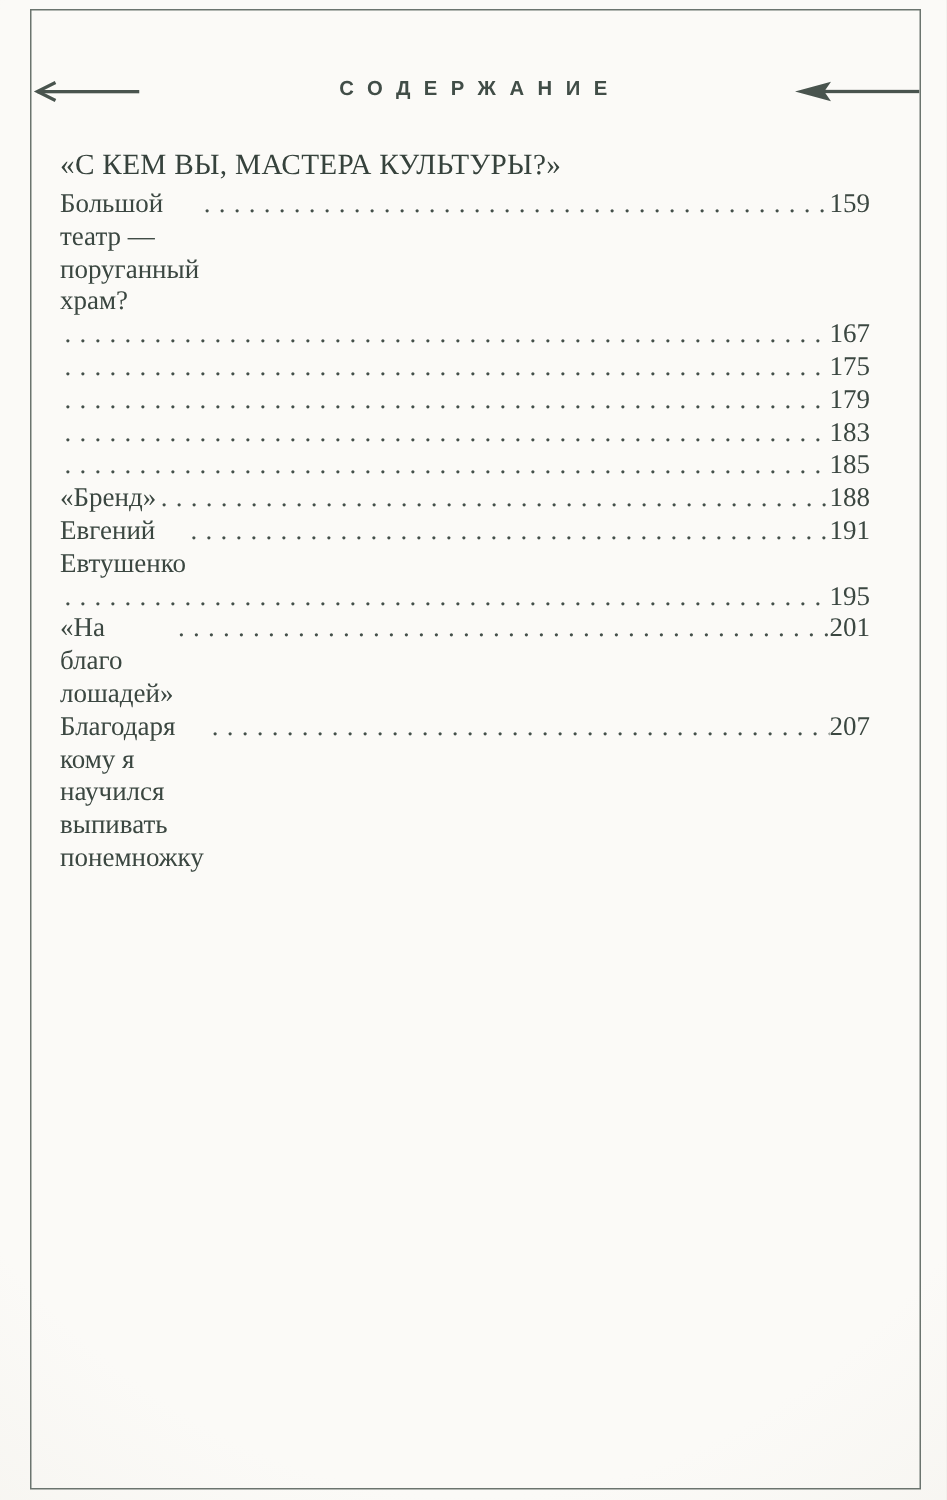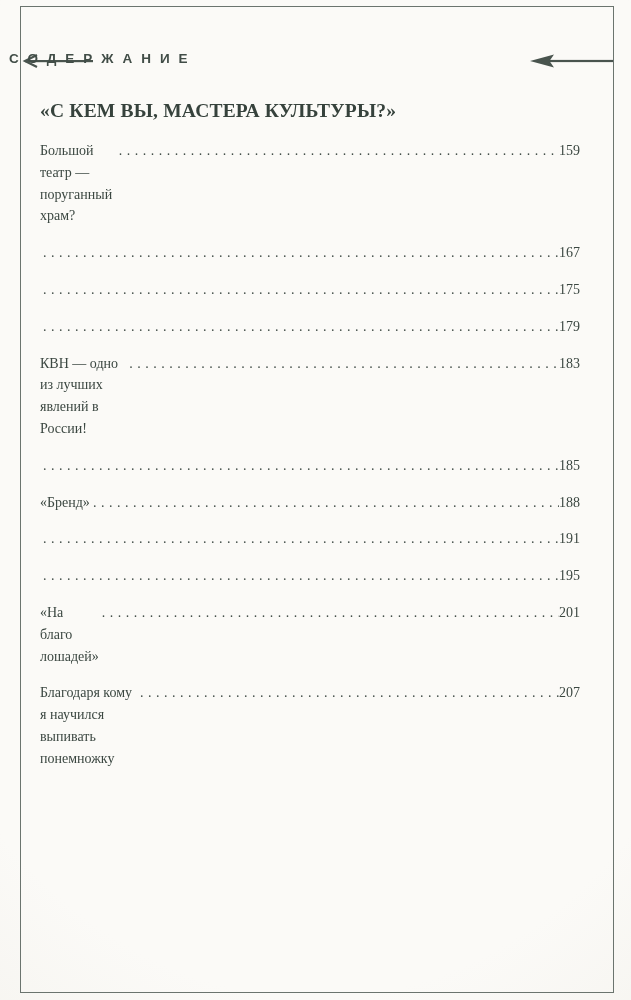--- a/index.html
+++ b/index.html
@@ -17,65 +17,66 @@
   }
   .frame {
     position: absolute;
     left: 20px; top: 6px; right: 17px; bottom: 7px;
     border: 1px solid #6b746e;
     pointer-events: none;
   }
   .header-title {
     position: absolute;
     top: 51px; left: 0; right: 0;
+    text-align: center;
     font-family: "Liberation Sans", sans-serif;
     font-weight: bold;
     font-size: 13.5px;
     letter-spacing: 9px;
     text-indent: 9px;
     color: #414d47;
   }
   .ornament { position: absolute; top: 53px; }
   .ornament-left  { left: 21px; }
   .ornament-right { right: 18px; }
 
   .toc {
     position: absolute;
     top: 99px; left: 40px;
     width: 540px;
   }
   .section-title {
     font-size: 19.5px;
-    font-weight: bold;
+    font-weight: normal;
     letter-spacing: 0.2px;
     line-height: 23px;
     margin: 0 0 3px 0;
     color: #36423c;
   }
   .toc-section { margin: 0 0 10px 0; }
 
   .entry, .entry-row, .entry-line {
-    font-size: 14px;
+    font-size: 18px;
     line-height: 21.8px;
   }
   .entry-row {
     display: flex;
     align-items: baseline;
   }
   .entry-title { flex: 0 1 auto; }
   .dots {
     flex: 1 1 auto;
     overflow: hidden;
     white-space: nowrap;
     min-width: 10px;
     padding: 0 2px 0 3px;
     letter-spacing: 0.5px;
     color: #44504a;
   }
-  .num { flex: 0 0 auto; margin-top: 15px; }
+  .num { flex: 0 0 auto; }
 </style>
 </head>
 <body style="--ink: #3b4741;">
 
 <div class="scan-page">
 
   <div class="frame"></div>
 
   <div class="ornament ornament-left">
     <svg width="72" height="16" viewBox="0 0 72 16">
@@ -110,34 +111,34 @@
             <div class="entry-row">
               <span class="dots">. . . . . . . . . . . . . . . . . . . . . . . . . . . . . . . . . . . . . . . . . . . . . . . . . . . . . . . . . . . . . . . . . . . . . . . . . . . . . . . . . . . . . . . . . . . . . . . . . . . . . . . . . . . . . . . . . . . . . . . . . . . . . . . . . . . . . . . . . . . . . . . . . . . . . . . . . . . . . . . . </span>
               <span class="num">175</span>
             </div>
           </div>
           <div class="entry-row">
             <span class="dots">. . . . . . . . . . . . . . . . . . . . . . . . . . . . . . . . . . . . . . . . . . . . . . . . . . . . . . . . . . . . . . . . . . . . . . . . . . . . . . . . . . . . . . . . . . . . . . . . . . . . . . . . . . . . . . . . . . . . . . . . . . . . . . . . . . . . . . . . . . . . . . . . . . . . . . . . . . . . . . . . </span>
             <span class="num">179</span>
           </div>
           <div class="entry-row">
-            <span class="entry-title">КВН — одно из лучших явлений в России!</span>
             <span class="dots">. . . . . . . . . . . . . . . . . . . . . . . . . . . . . . . . . . . . . . . . . . . . . . . . . . . . . . . . . . . . . . . . . . . . . . . . . . . . . . . . . . . . . . . . . . . . . . . . . . . . . . . . . . . . . . . . . . . . . . . . . . . . . . . . . . . . . . . . . . . . . . . . . . . . . . . . . . . . . . . . </span>
             <span class="num">183</span>
           </div>
           <div class="entry-row">
             <span class="dots">. . . . . . . . . . . . . . . . . . . . . . . . . . . . . . . . . . . . . . . . . . . . . . . . . . . . . . . . . . . . . . . . . . . . . . . . . . . . . . . . . . . . . . . . . . . . . . . . . . . . . . . . . . . . . . . . . . . . . . . . . . . . . . . . . . . . . . . . . . . . . . . . . . . . . . . . . . . . . . . . </span>
             <span class="num">185</span>
           </div>
           <div class="entry-row">
             <span class="entry-title">«Бренд»</span>
             <span class="dots">. . . . . . . . . . . . . . . . . . . . . . . . . . . . . . . . . . . . . . . . . . . . . . . . . . . . . . . . . . . . . . . . . . . . . . . . . . . . . . . . . . . . . . . . . . . . . . . . . . . . . . . . . . . . . . . . . . . . . . . . . . . . . . . . . . . . . . . . . . . . . . . . . . . . . . . . . . . . . . . . </span>
             <span class="num">188</span>
           </div>
           <div class="entry-row">
+            <span class="entry-title">Евгений Евтушенко</span>
             <span class="dots">. . . . . . . . . . . . . . . . . . . . . . . . . . . . . . . . . . . . . . . . . . . . . . . . . . . . . . . . . . . . . . . . . . . . . . . . . . . . . . . . . . . . . . . . . . . . . . . . . . . . . . . . . . . . . . . . . . . . . . . . . . . . . . . . . . . . . . . . . . . . . . . . . . . . . . . . . . . . . . . . </span>
             <span class="num">191</span>
           </div>
           <div class="entry-row">
             <span class="dots">. . . . . . . . . . . . . . . . . . . . . . . . . . . . . . . . . . . . . . . . . . . . . . . . . . . . . . . . . . . . . . . . . . . . . . . . . . . . . . . . . . . . . . . . . . . . . . . . . . . . . . . . . . . . . . . . . . . . . . . . . . . . . . . . . . . . . . . . . . . . . . . . . . . . . . . . . . . . . . . . </span>
             <span class="num">195</span>
           </div>
           <div class="entry-row">
             <span class="entry-title">«На благо лошадей»</span>
             <span class="dots">. . . . . . . . . . . . . . . . . . . . . . . . . . . . . . . . . . . . . . . . . . . . . . . . . . . . . . . . . . . . . . . . . . . . . . . . . . . . . . . . . . . . . . . . . . . . . . . . . . . . . . . . . . . . . . . . . . . . . . . . . . . . . . . . . . . . . . . . . . . . . . . . . . . . . . . . . . . . . . . . </span>

